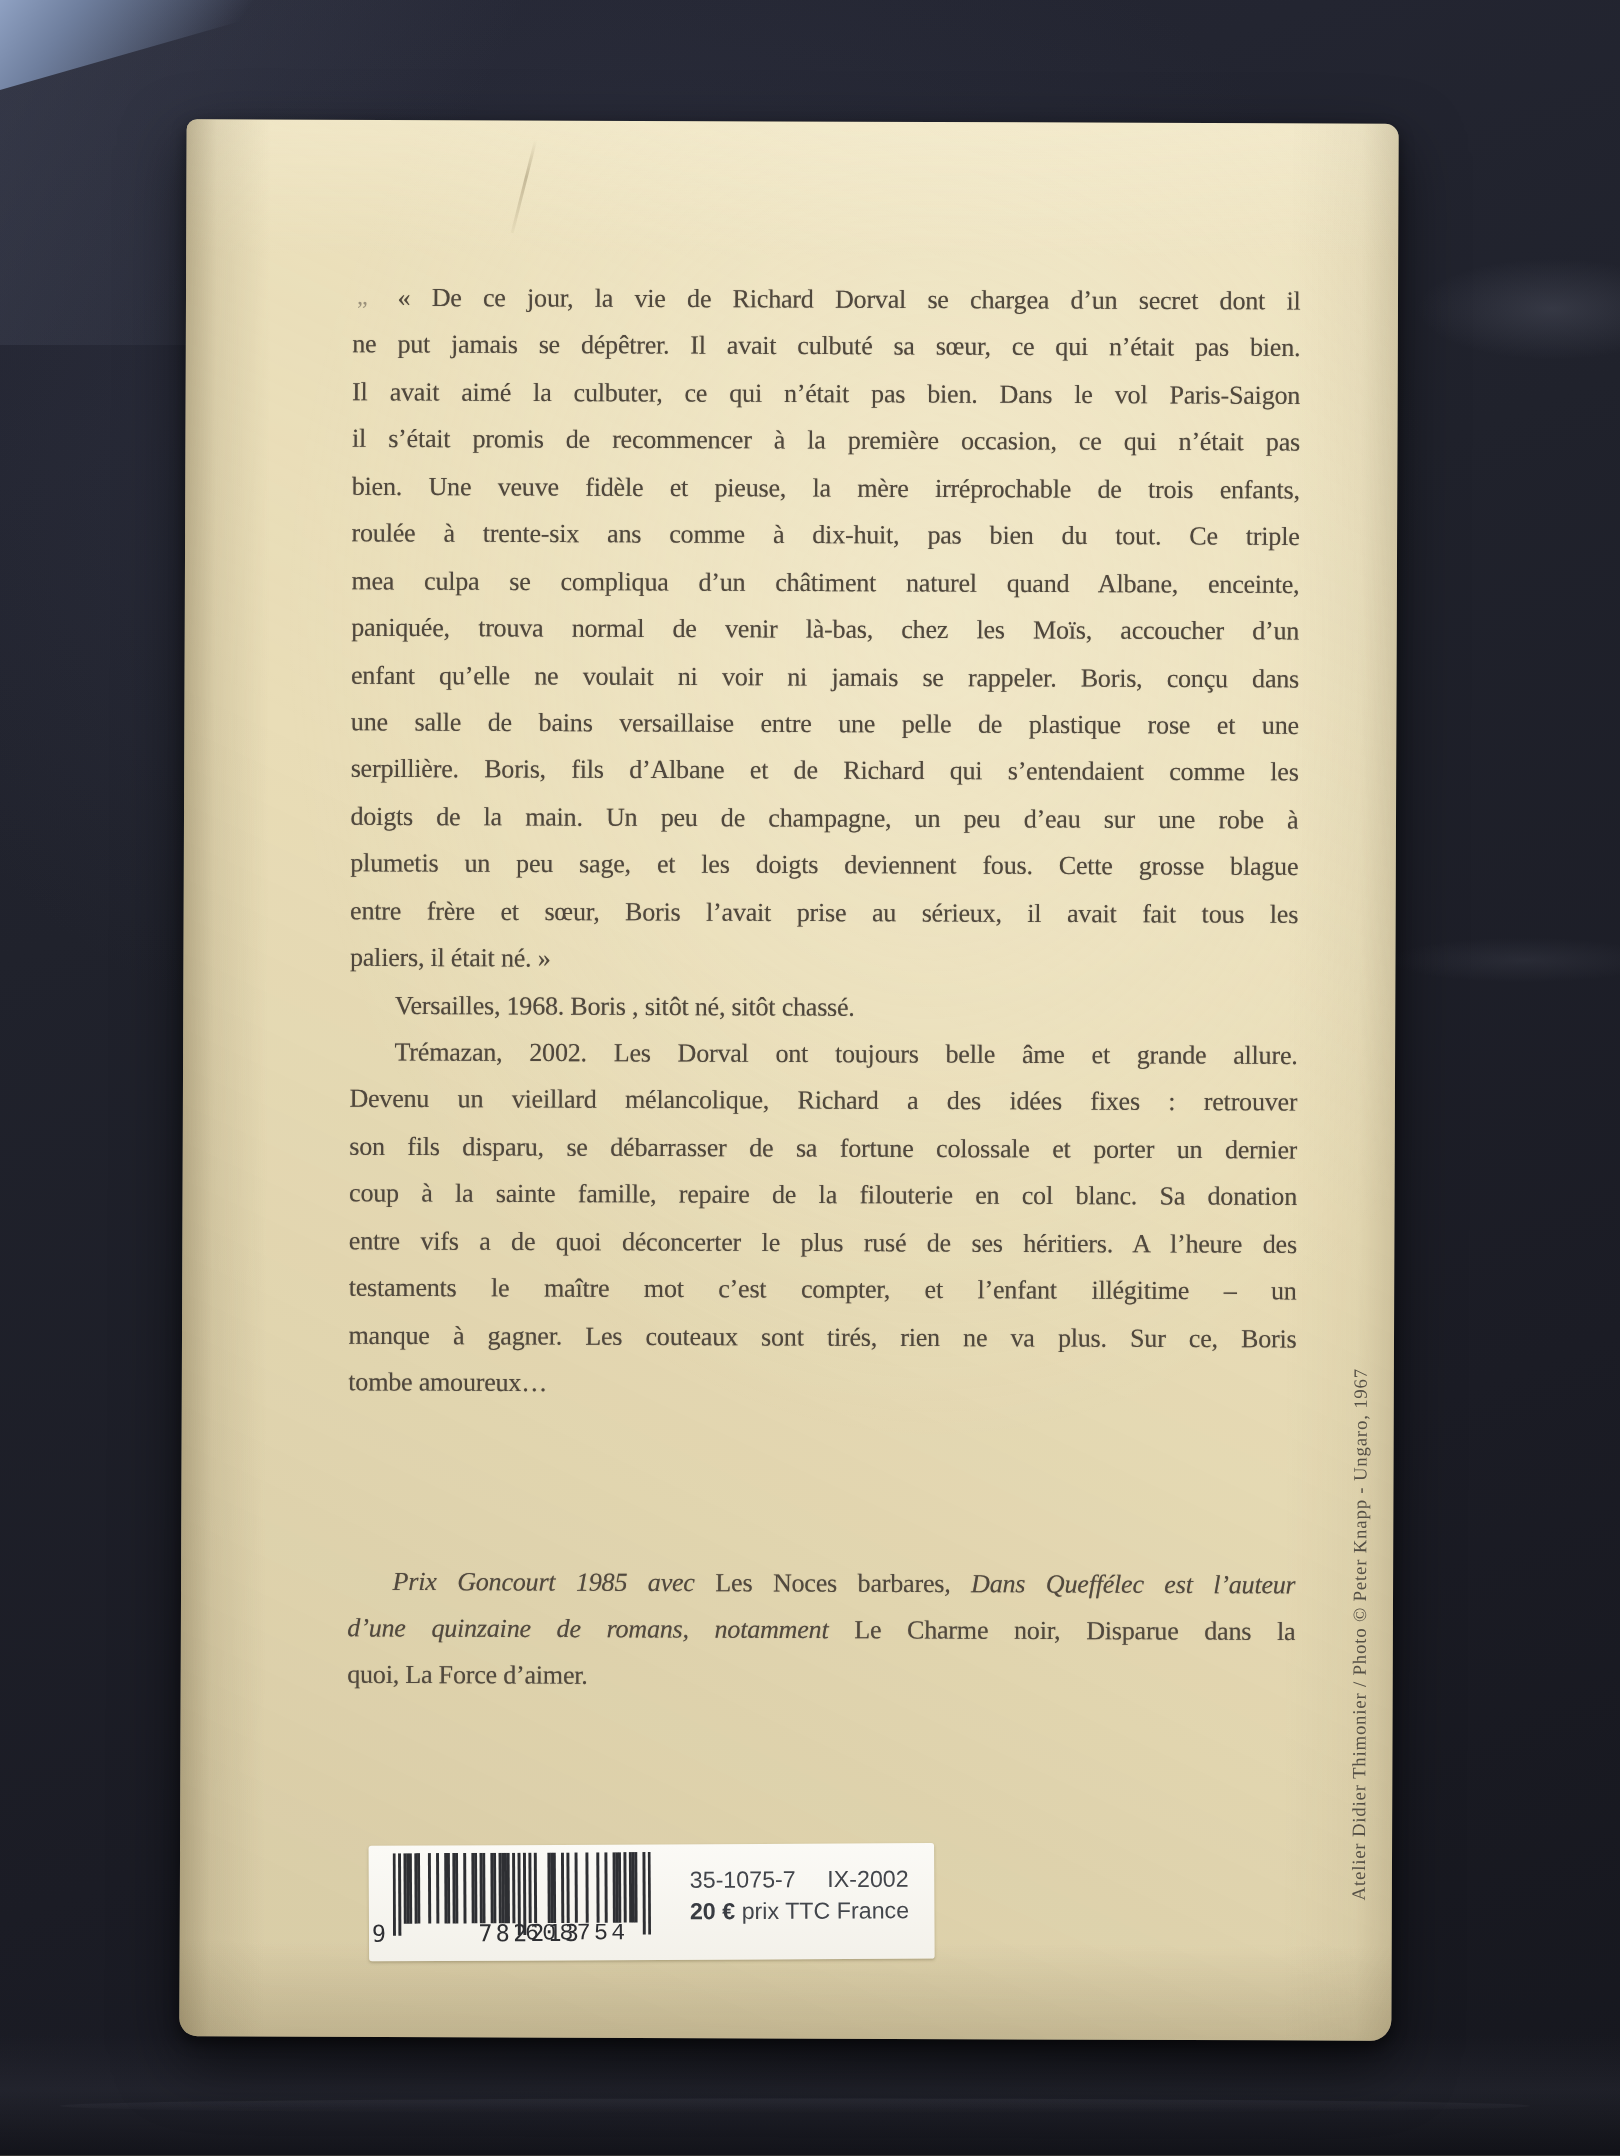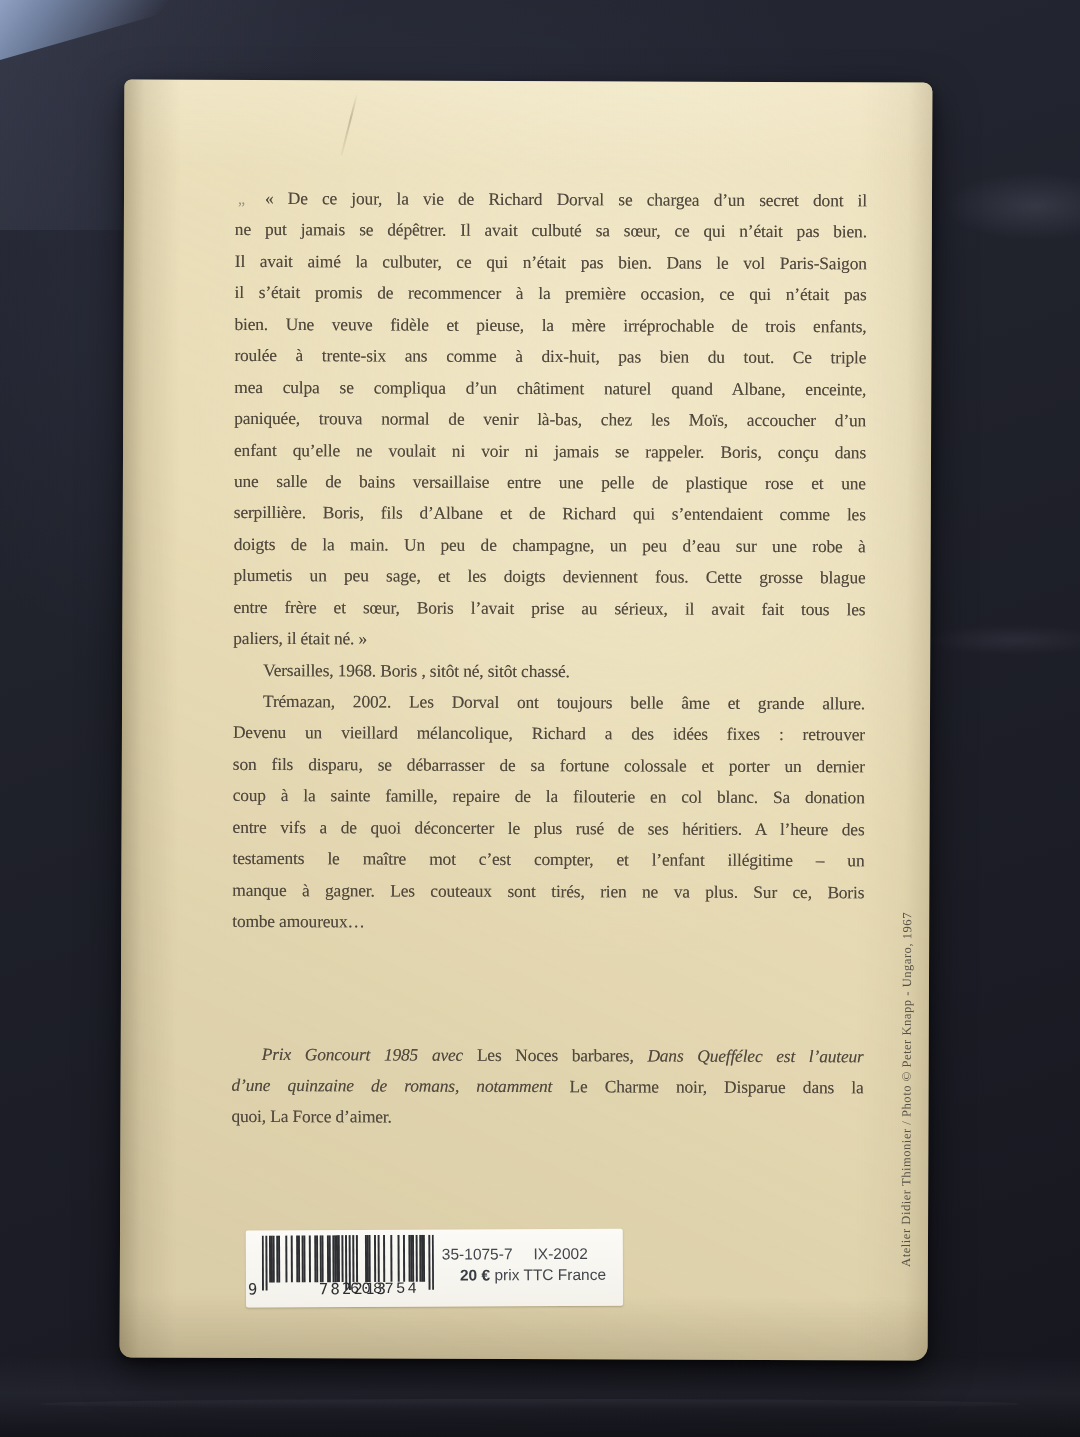--- a/index.html
+++ b/index.html
@@ -105,21 +105,21 @@
     box-shadow:0 1px 2px rgba(90,80,50,.35);
     transform:rotate(-.5deg);
     font-family:"Liberation Sans",sans-serif;
   }
   .barcode{position:absolute;left:16px;top:5px;}
   .isbn-row{position:absolute;left:0;top:50px;width:200px;height:24px;color:#2e2f33;
     font-family:"DejaVu Sans Mono",monospace;font-size:15.5px;}
   .isbn-row .lead{position:absolute;left:2px;}
   .isbn-row .g1{position:absolute;left:25px;letter-spacing:2.2px;margin-left:48px;}
   .isbn-row .g2{position:absolute;left:104px;letter-spacing:2.2px;font-family:Liberation Mono, monospace;}
-  .ref-line{position:absolute;left:196px;top:16px;font-size:15.5px;color:#43464c;white-space:nowrap;}
+  .ref-line{position:absolute;left:214px;top:16px;font-size:15.5px;color:#43464c;white-space:nowrap;}
   .ref-line .gap{display:inline-block;width:21px;}
   .price-line{position:absolute;left:214px;top:37px;font-size:15.5px;color:#43464c;white-space:nowrap;text-align:center;}
   .price-line b{color:#393c42;}
 </style>
 </head>
 <body>
 
 <div class="stage">
   <div class="bg-wedge"></div>
   <div class="bg-corner"></div>

